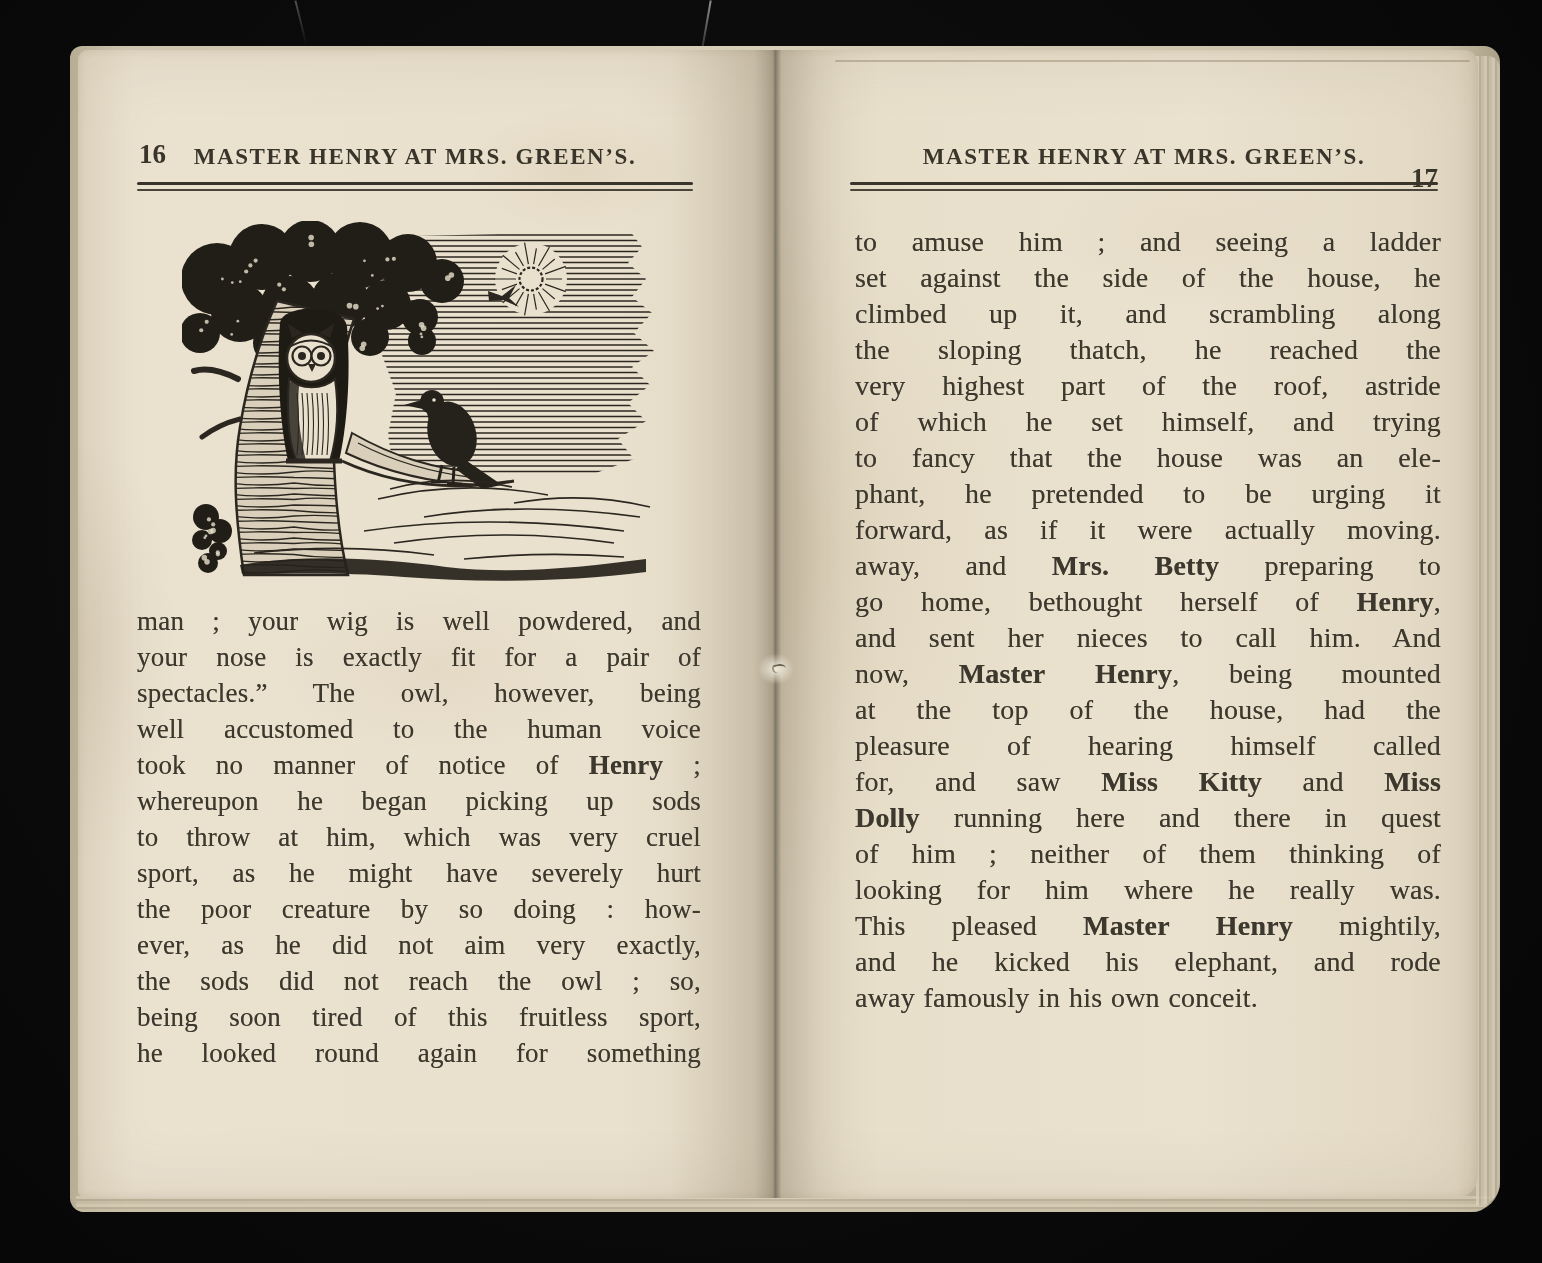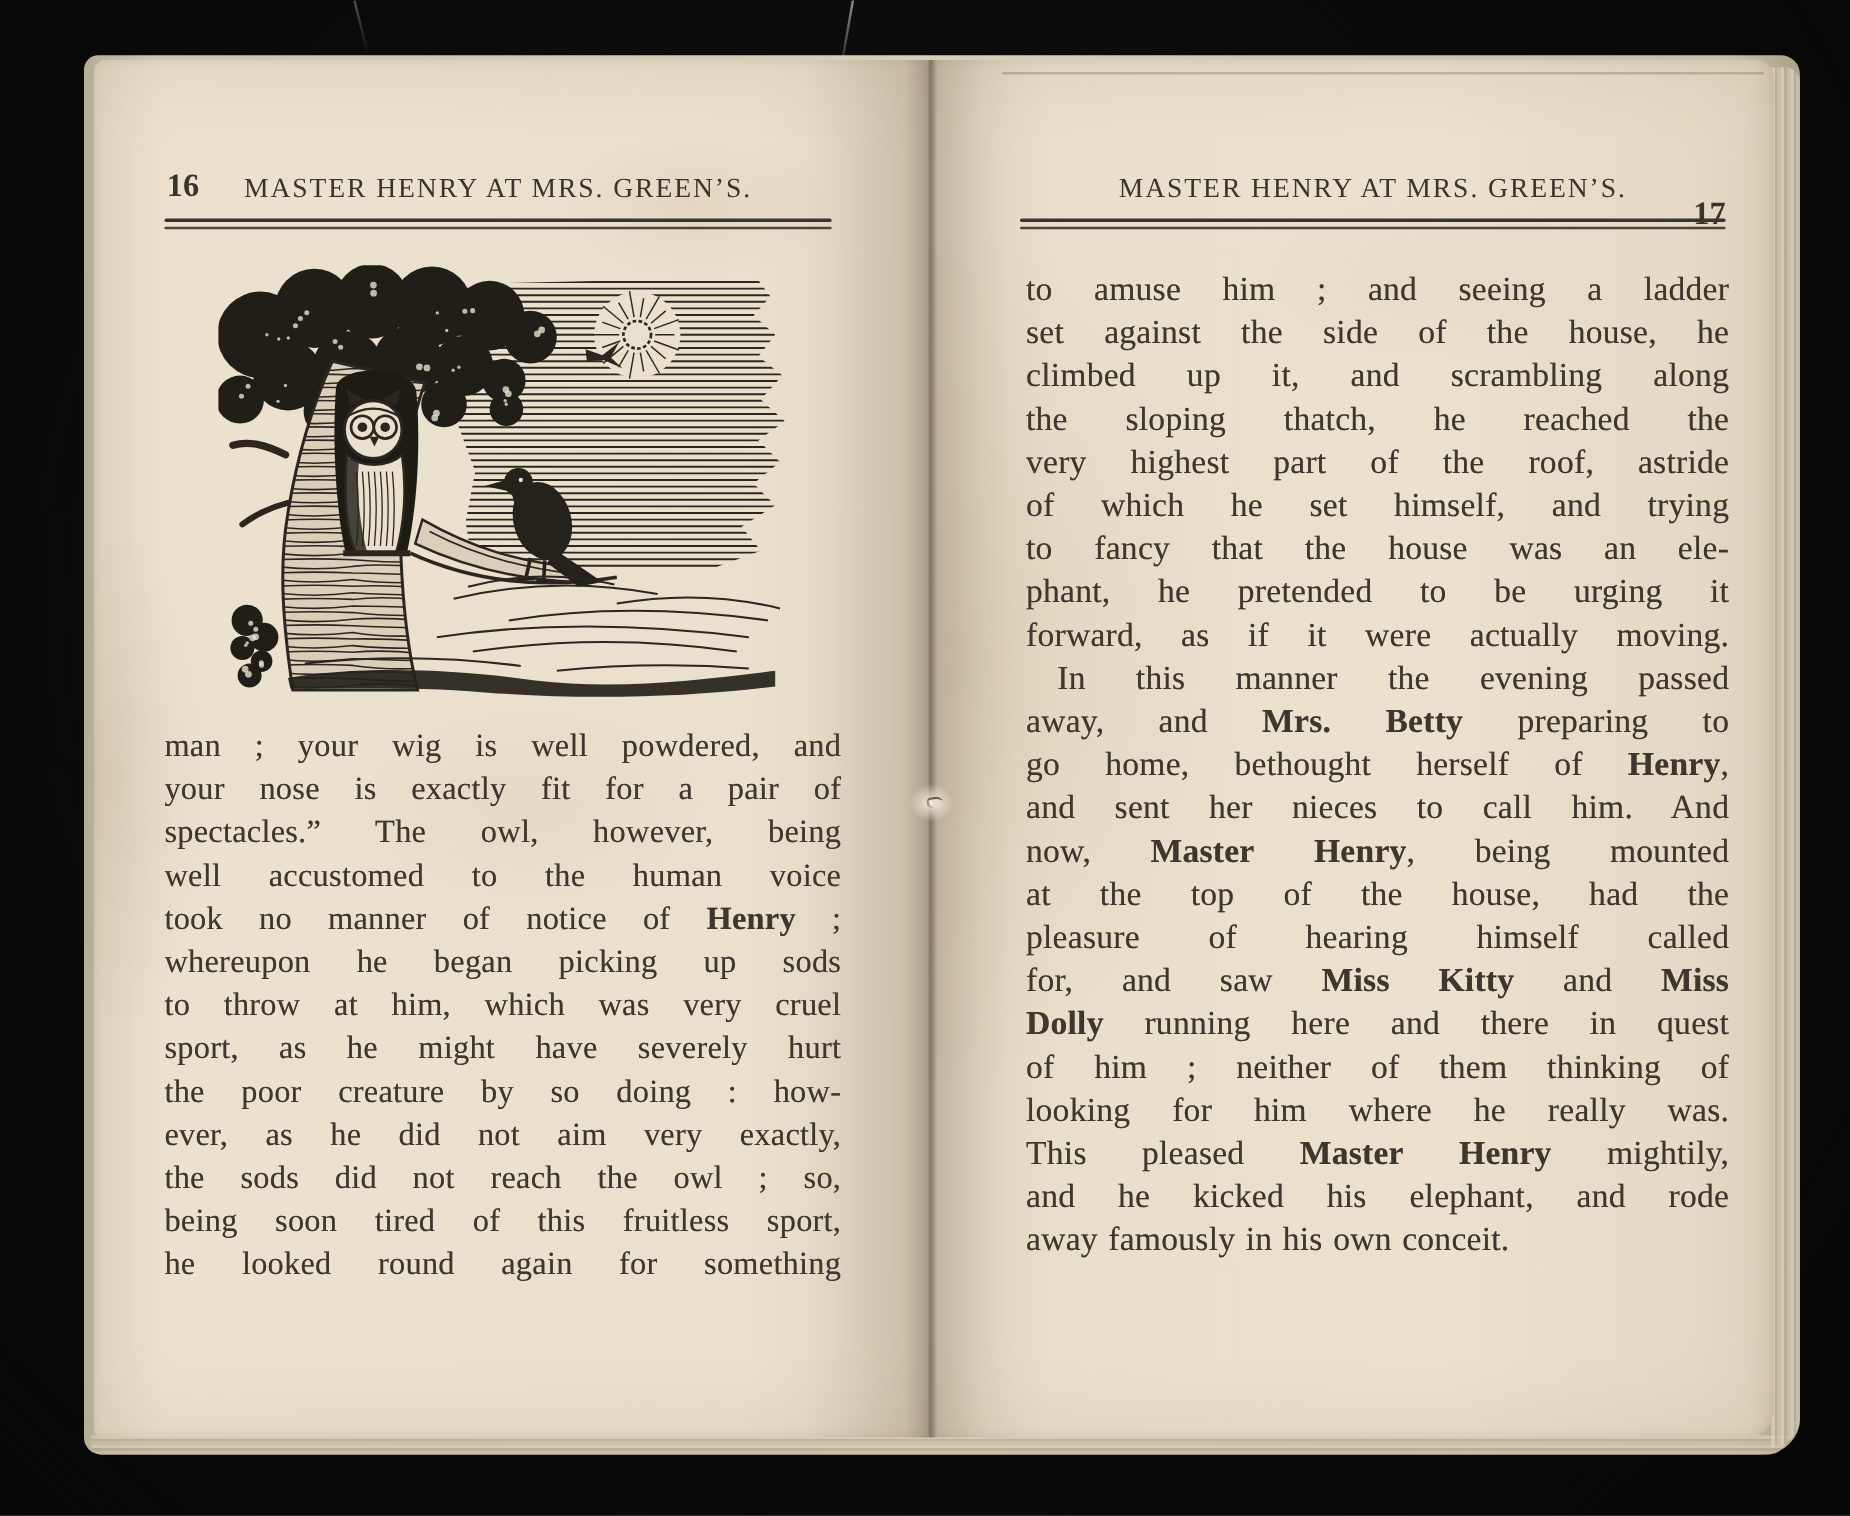--- a/index.html
+++ b/index.html
@@ -47,21 +47,21 @@
 
   .thread{position:absolute;left:704px;top:0px;width:2px;height:66px;opacity:.65;
     background:linear-gradient(#d6d6da,rgba(214,214,218,0));transform:rotate(10deg);}
   .thread2{position:absolute;left:300px;top:0px;width:1.5px;height:46px;opacity:.35;
     background:linear-gradient(#cfcfd4,rgba(207,207,212,0));transform:rotate(-14deg);}
 
   
   .runhead{position:absolute;height:64px;color:#3a352b;}
   .page.left .runhead{top:92px;left:59px;width:556px;}
   .page.right .runhead{top:92px;left:75px;width:588px;}
-  .runtitle{display:block;text-align:center;font-weight:normal;font-size:23px;
+  .runtitle{display:block;text-align:center;font-weight:bold;font-size:23px;
     letter-spacing:1.6px;line-height:30px;}
   .pgnum{position:absolute;top:-3px;font-weight:bold;font-size:27px;}
   .page.left .pgnum{left:2px;}
   .page.right .pgnum{right:0px;margin-top:24px;}
   .rules{position:absolute;left:0;right:0;top:40px;}
   .rule1{height:3px;background:#39342a;border-radius:2px;}
   .rule2{height:2px;margin-top:4px;background:#39342a;border-radius:2px;opacity:.9;}
 
   
   .textblock{position:absolute;color:#3d382e;}
@@ -385,21 +385,20 @@
         <div class="textblock">
             <div class="tline">to amuse him ; and seeing a ladder</div>
             <div class="tline">set against the side of the house, he</div>
             <div class="tline">climbed up it, and scrambling along</div>
             <div class="tline">the sloping thatch, he reached the</div>
             <div class="tline">very highest part of the roof, astride</div>
             <div class="tline">of which he set himself, and trying</div>
             <div class="tline">to fancy that the house was an ele-</div>
             <div class="tline">phant, he pretended to be urging it</div>
             <div class="tline">forward, as if it were actually moving.</div>
-            <div class="tline indent">In this manner the evening passed</div>
             <div class="tline">away, and <b>Mrs.</b> <b>Betty</b> preparing to</div>
             <div class="tline">go home, bethought herself of <b>Henry</b>,</div>
             <div class="tline">and sent her nieces to call him.  And</div>
             <div class="tline">now, <b>Master</b> <b>Henry</b>, being mounted</div>
             <div class="tline">at the top of the house, had the</div>
             <div class="tline">pleasure of hearing himself called</div>
             <div class="tline">for, and saw <b>Miss</b> <b>Kitty</b> and <b>Miss</b></div>
             <div class="tline"><b>Dolly</b> running here and there in quest</div>
             <div class="tline">of him ; neither of them thinking of</div>
             <div class="tline">looking for him where he really was.</div>

